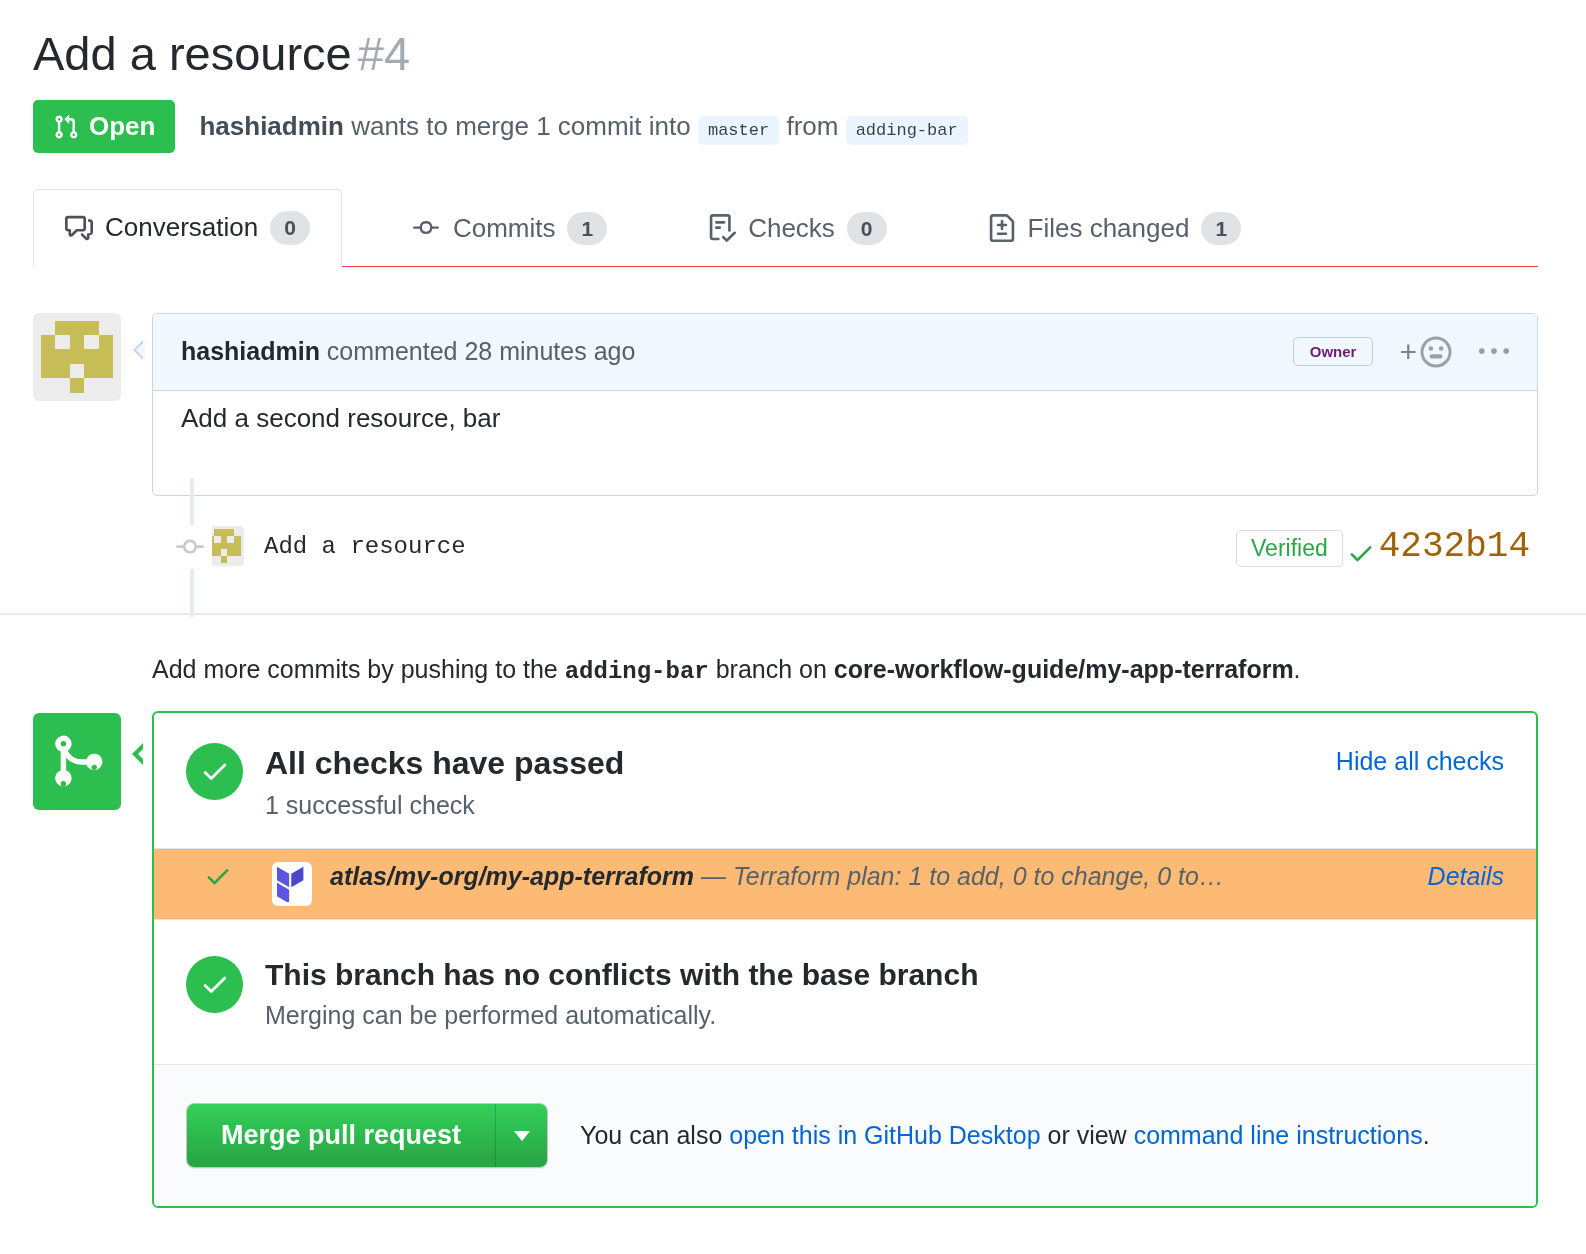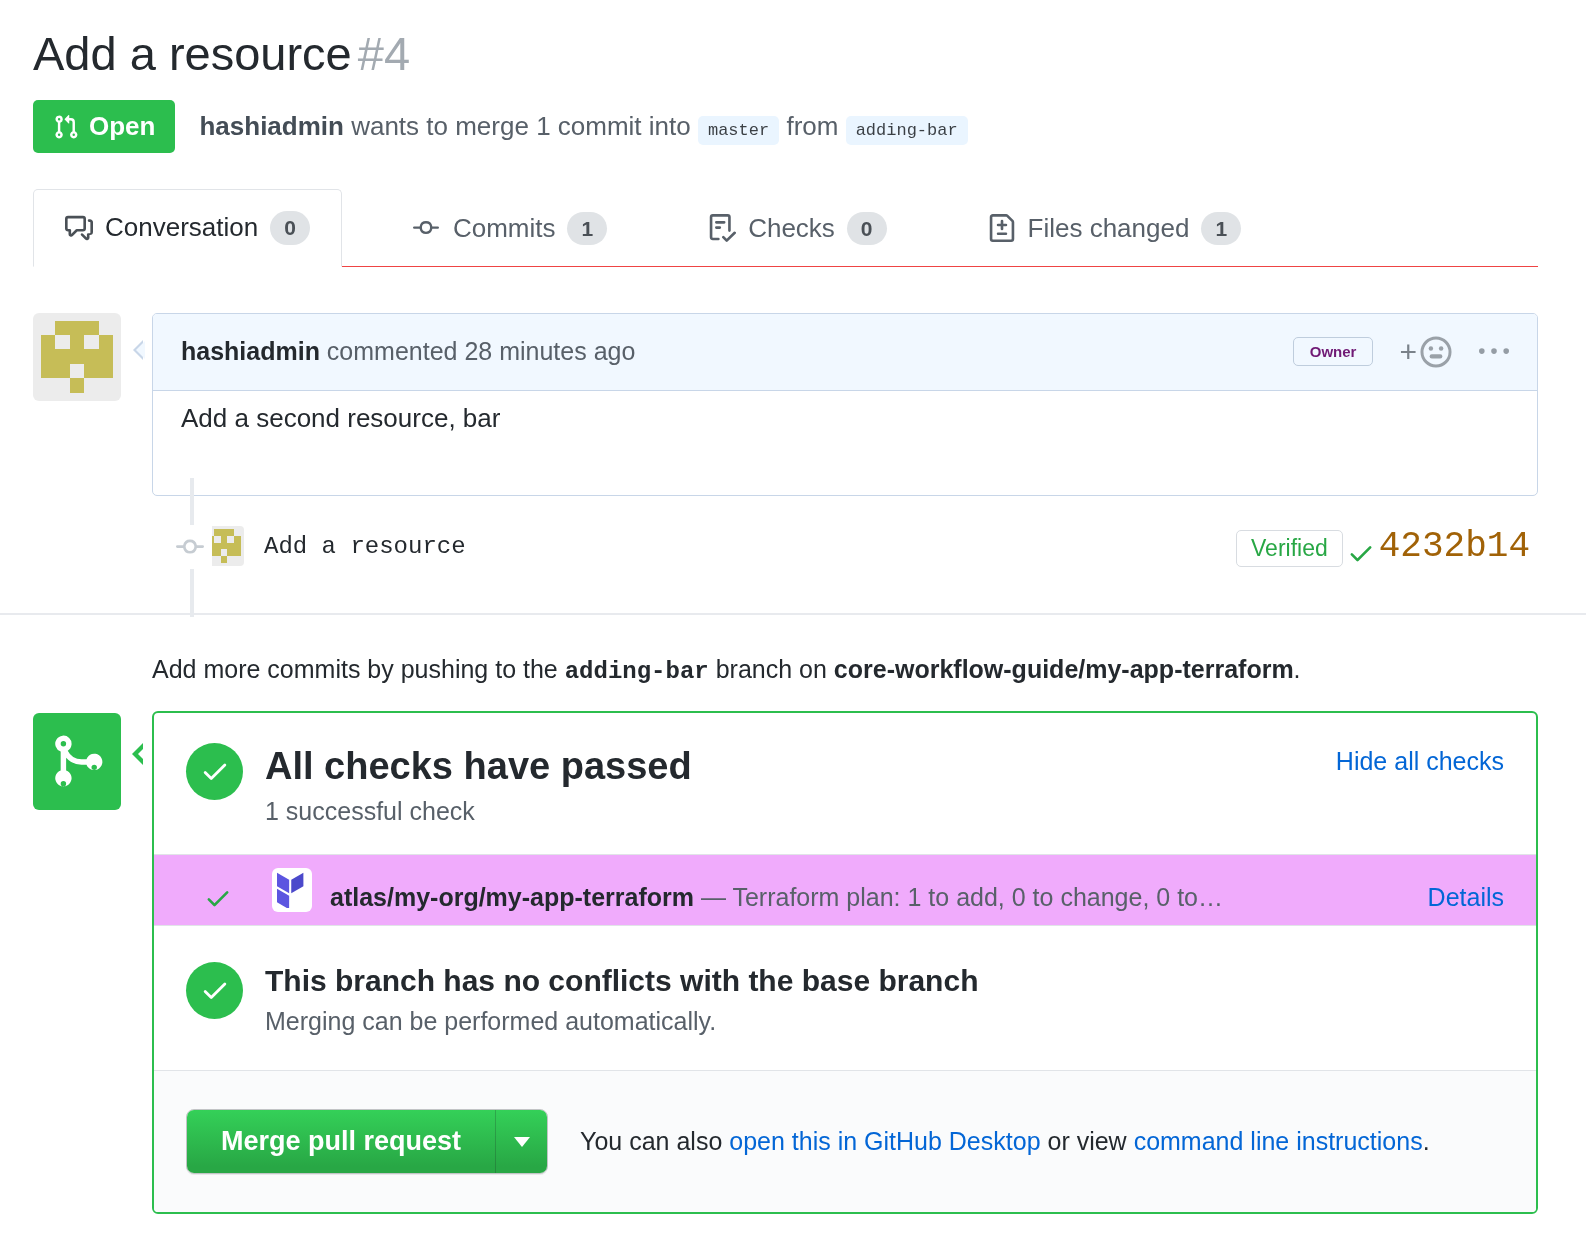--- a/index.html
+++ b/index.html
@@ -114,29 +114,29 @@
     border:11px solid transparent; border-right-color:#2cbe4e; border-left:none; }
   .merge-box::after { content:""; position:absolute; top:33px; left:-16px;
     border:8px solid transparent; border-right-color:#fff; border-left:none; }
 
   .mb-section { display:flex; align-items:flex-start; padding:30px 32px 28px; }
   .status-circle {
     flex:0 0 auto; width:57px; height:57px; border-radius:50%;
     background:#2cbe4e; color:#fff; display:flex; align-items:center; justify-content:center;
   }
   .mb-texts { margin-left:22px; padding-top:2px; }
-  .mb-title { font-size:38px; font-weight:700; color:#24292e; }
+  .mb-title { font-size:32px; font-weight:700; color:#24292e; }
   .mb-title.big { font-size:30px; }
   .mb-subtitle { font-size:25px; color:#586069; margin-top:9px; }
   .mb-link { margin-left:auto; color:#0366d6; font-size:25px; text-decoration:none; padding-top:4px; cursor:pointer; }
 
   .check-item {
-    display:flex; align-items:flex-end; background:#f0abfc;
+    display:flex; align-items:flex-start; background:#fdba74;
     border-top:1px solid #e1e4e8; border-bottom:1px solid #e1e4e8;
-    padding:13px 32px 13px 50px; font-size:25px;
+    padding:13px 32px 13px 50px; font-size:25px;font-style:italic;
   }
   .check-item .checkmark { color:#28a745; flex:0 0 auto; }
   .tf-avatar { width:40px; height:44px; margin:0 18px 0 40px; background:#fff; border-radius:6px;
     display:flex; align-items:center; justify-content:center; flex:0 0 auto; }
   .check-name { font-weight:700; color:#24292e; }
   .check-desc { color:#586069; }
   .check-item .mb-link { padding-top:0; }
 
   .mb-section.mergeable { padding:36px 32px 34px; }
 

